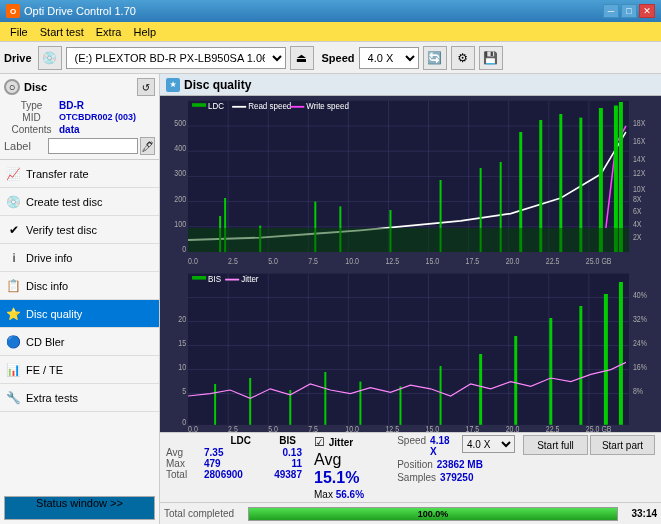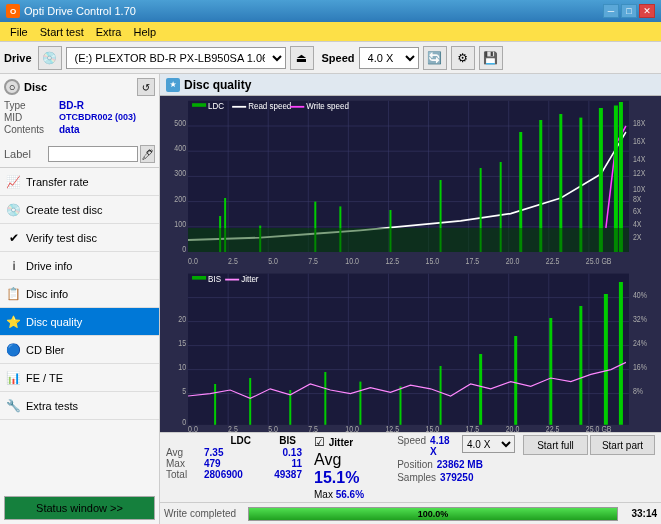--- a/index.html
+++ b/index.html
@@ -121,27 +121,28 @@
       background: #ddd;
       border-radius: 50%;
       border: 2px solid #999;
       margin-right: 4px;
       display: flex; align-items: center; justify-content: center;
     }
     .disc-info-row {
       display: flex;
       font-size: 10px;
       margin: 1px 0;
+      text-align: center;
     }
     .disc-info-label { width: 55px; color: #555; }
     .disc-info-value { color: #0000cc; font-weight: bold; }
     .label-row {
       display: flex;
       align-items: center;
-      margin-top: 10px;
+      margin-top: 2px;
     }
     .label-input {
       width: 90px; height: 16px;
       border: 1px solid #999;
       font-size: 10px;
       padding: 0 2px;
     }
     .label-btn {
       width: 18px; height: 18px;
       background: #e0e0e0;
@@ -166,25 +167,25 @@
     .nav-item.active { background: #0078d7; color: white; }
     .nav-icon {
       width: 16px; height: 16px;
       display: flex; align-items: center; justify-content: center;
       font-size: 12px;
     }
 
     .status-btn {
       margin: 4px;
       height: 24px;
-      background: #15803d;
+      background: #0369a1;
       border: 1px solid #aaa;
       font-size: 11px;
       cursor: pointer;
-      display: flex; align-items: center; justify-content: center;
+      display: flex; justify-content: center;
     }
 
     
     .right-panel {
       flex: 1;
       background: #f0f0f0;
       display: flex;
       flex-direction: column;
       overflow: hidden;
     }
@@ -638,21 +639,21 @@
         </div>
       </div>
 
       <div class="action-btns">
         <button class="action-btn">Start full</button>
         <button class="action-btn">Start part</button>
       </div>
     </div>
 
     <div class="progress-bar-container">
-      <span class="status-text">Write completed</span>
+      <span class="status-text">Total completed</span>
       <div class="progress-track">
         <div class="progress-fill" style="width:100%;"></div>
         <span style="position:absolute;left:50%;top:50%;transform:translate(-50%,-50%);font-size:9px;color:#000;font-weight:bold;">100.0%</span>
       </div>
       <span class="time-text">33:14</span>
     </div>
 
   </div>
 </div>
 

